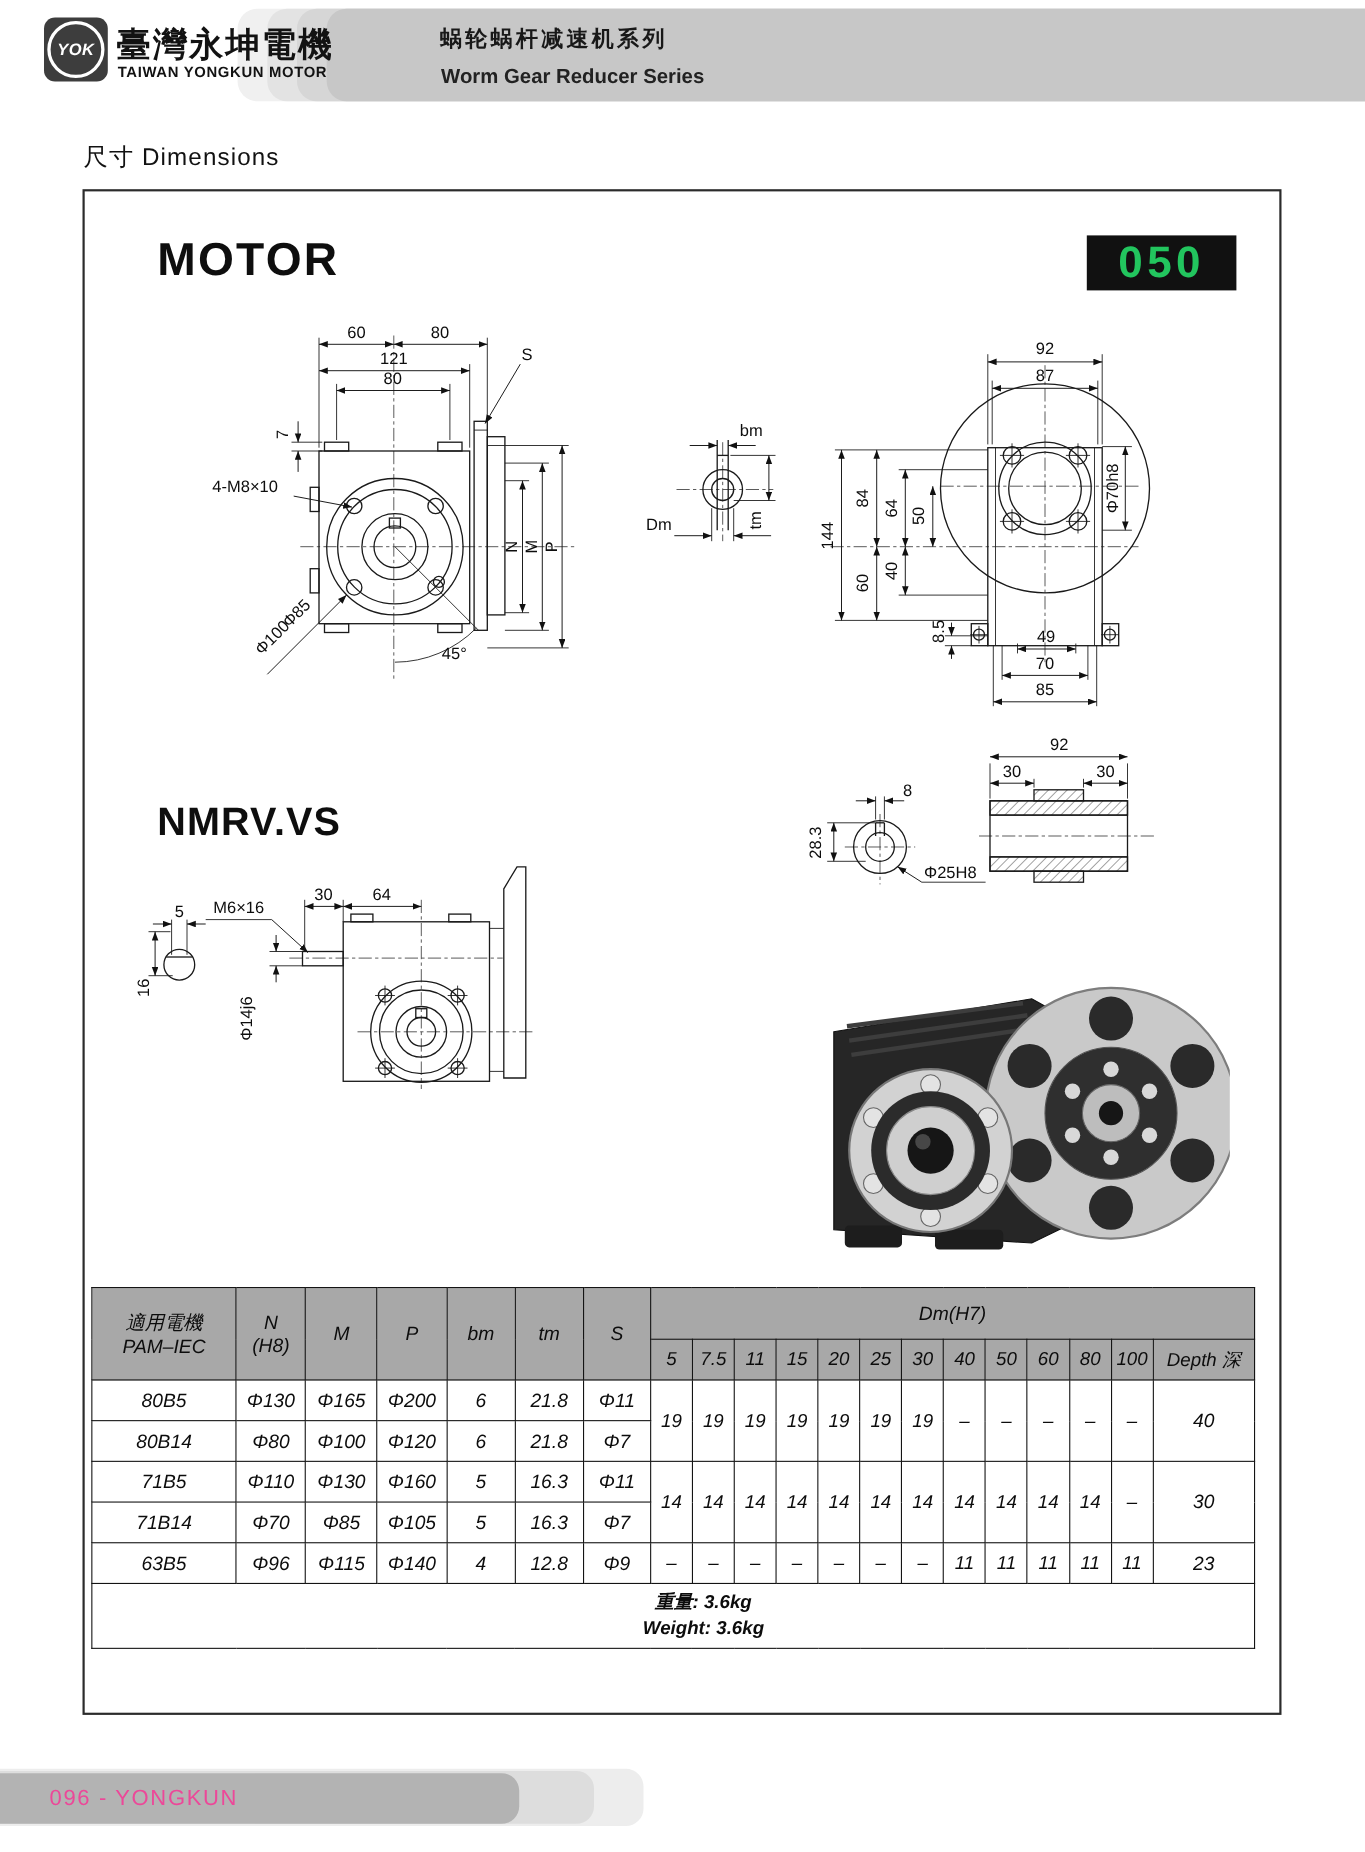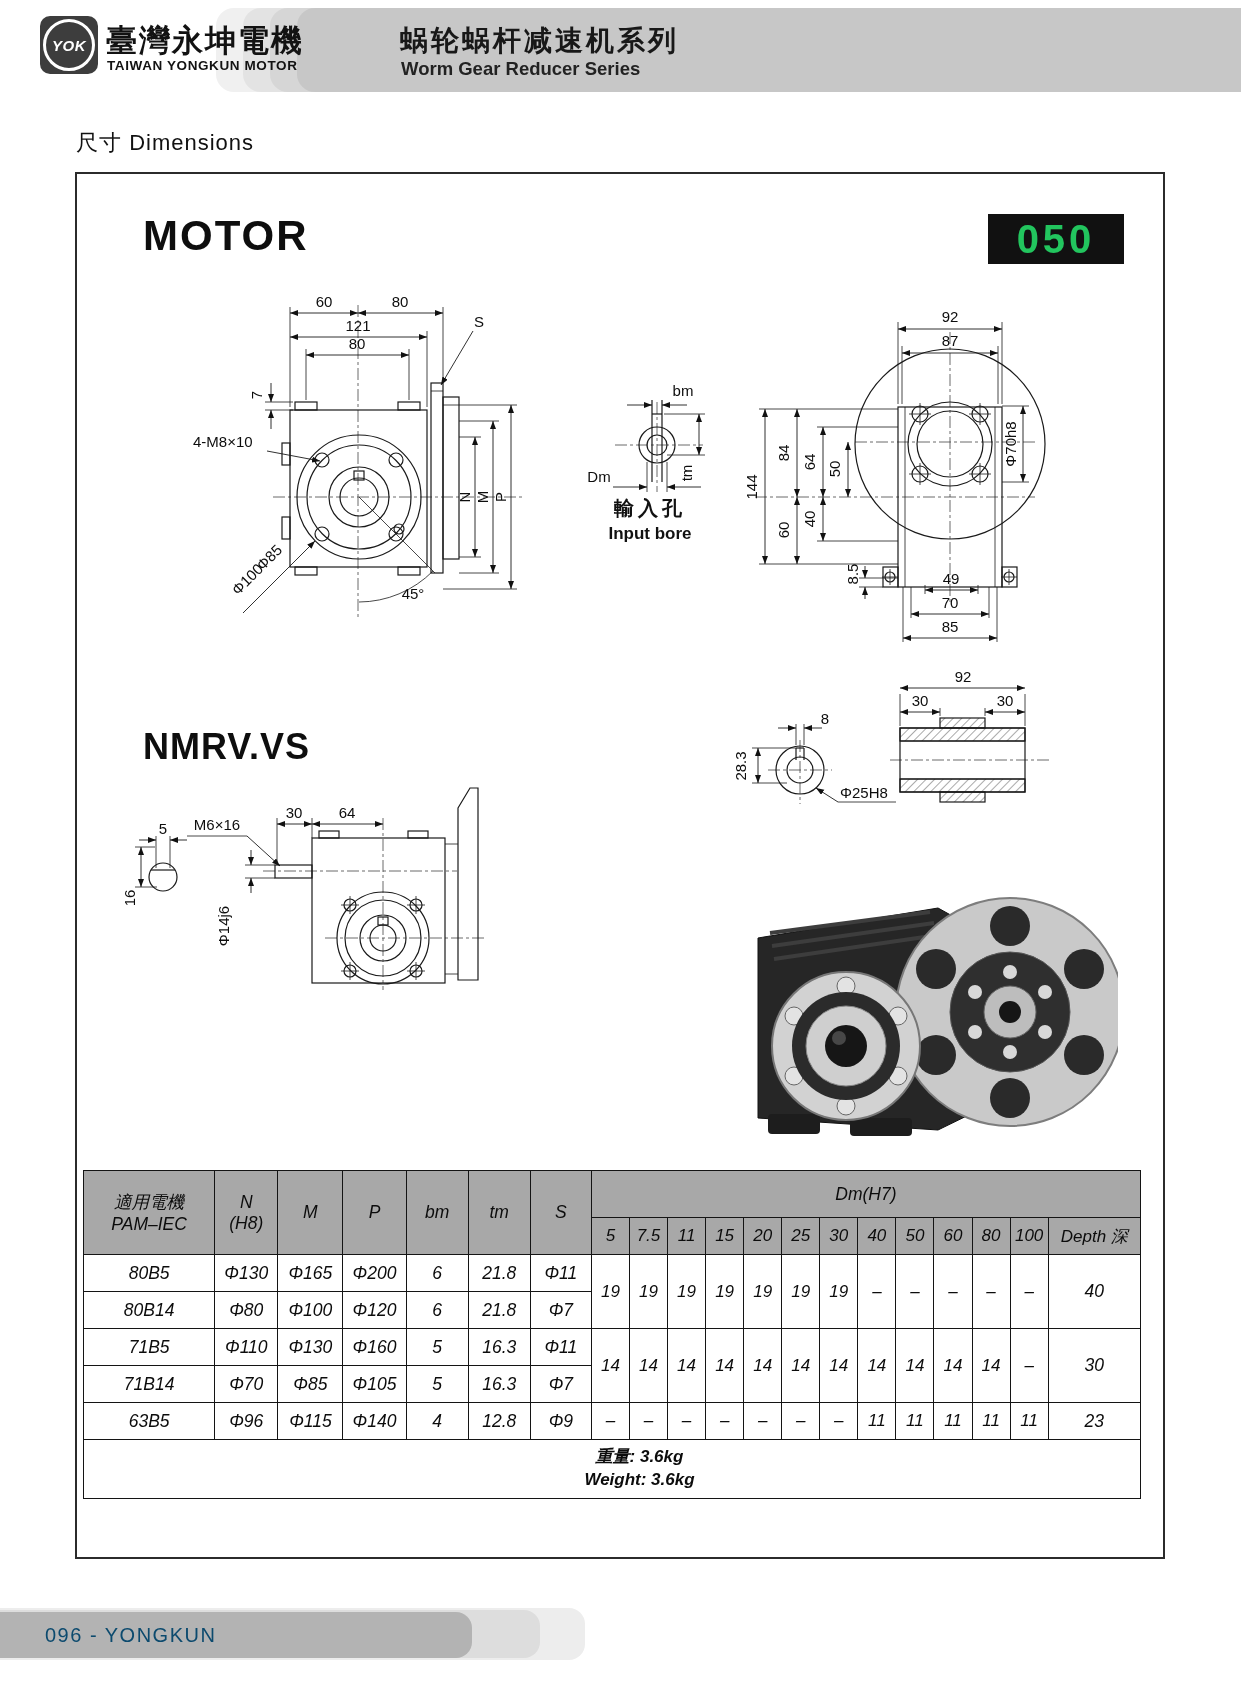--- a/index.html
+++ b/index.html
@@ -12,21 +12,21 @@
   .logo-ring{width:46px;height:46px;border-radius:50%;border:3px solid #fff;display:flex;
              align-items:center;justify-content:center;}
   .logo-ring span{color:#fff;font-weight:bold;font-style:italic;font-size:15px;letter-spacing:.5px;}
   .brand-cn{position:absolute;left:106px;top:20px;font-size:31px;font-weight:bold;letter-spacing:2px;color:#121212;}
   .brand-en{position:absolute;left:107px;top:58px;font-size:13.5px;font-weight:bold;letter-spacing:.6px;color:#121212;}
   .series-layer{position:absolute;top:8px;height:84px;right:0;border-radius:18px 0 0 18px;}
   .sl1{left:216px;background:#f0f0f0;}
   .sl2{left:243px;background:#e3e3e3;}
   .sl3{left:270px;background:#d6d6d6;}
   .sl4{left:297px;background:#c7c7c7;}
-  .series-cn{position:absolute;left:400px;top:22px;font-size:28px;font-weight:bold;letter-spacing:3px;color:#181818;}
+  .series-cn{position:absolute;left:400px;top:22px;font-size:20px;font-weight:bold;letter-spacing:3px;color:#181818;}
   .series-en{position:absolute;left:401px;top:58px;font-size:18.5px;font-weight:bold;color:#222;}
 
   .section-title{position:absolute;left:76px;top:128px;font-size:22px;color:#111;letter-spacing:1px;}
 
   
   .main-box{position:absolute;left:75px;top:172px;width:1086px;height:1383px;border:2px solid #2b2b2b;}
   .nmrv-title{position:absolute;left:143px;top:212px;font-size:42px;font-weight:600;letter-spacing:2px;color:#0e0e0e;}
   .vs-title{position:absolute;left:143px;top:726px;font-size:36px;font-weight:600;letter-spacing:1px;color:#0e0e0e;}
   .badge050{position:absolute;left:988px;top:214px;width:136px;height:50px;background:#111;color:#22c55e;
             font-size:40px;font-weight:bold;letter-spacing:4px;display:flex;align-items:center;justify-content:center;}
@@ -56,21 +56,21 @@
   .spec-table tr.h2 th{height:36px;font-size:17px;}
   .spec-table tbody tr{height:37px;}
   .spec-table td.dmv{font-size:17px;}
   .weight-row td{height:58px;text-align:center;padding-left:55px;font-weight:bold;font-size:17px;line-height:1.35;}
 
   
   .foot-layer{position:absolute;border-radius:0 16px 16px 0;}
   .fl1{left:0;top:1608px;width:585px;height:52px;background:#ededed;}
   .fl2{left:0;top:1610px;width:540px;height:48px;background:#dddddd;}
   .fl3{left:0;top:1612px;width:472px;height:46px;background:#b3b3b3;}
-  .foot-text{position:absolute;left:45px;top:1612px;height:46px;line-height:46px;color:#0c4a6e;
+  .foot-text{position:absolute;left:45px;top:1612px;height:46px;line-height:46px;color:#ec4899;
              font-size:20px;letter-spacing:1.5px;}
 </style>
 </head>
 <body>
 
 <div id="page">
 
   <svg width="0" height="0" style="position:absolute">
     <defs>
       <marker id="arw" markerWidth="9" markerHeight="7" refX="8" refY="3" orient="auto-start-reverse" markerUnits="userSpaceOnUse">
@@ -203,24 +203,20 @@
       <line class="thin" x1="109" y1="62" x2="150" y2="62"></line>
         <line class="thin" x1="112" y1="103" x2="150" y2="103"></line>
       <line class="dim" x1="144" y1="62" x2="144" y2="103" marker-start="url(#arw)" marker-end="url(#arw)"></line>
     </g>
     <g>
       <text x="128" y="44">bm</text>
       <text x="44" y="130">Dm</text>
       <text transform="rotate(-90 137 121)" x="137" y="121">tm</text>
     </g>
   </svg>
-  <div class="caption" style="left:552px;top:495px;width:196px">
-    <div class="cn">輸入孔</div>
-    <div class="en">Input bore</div>
-  </div>
 
   <svg class="draw" style="left:735px;top:272px" width="300" height="385" viewBox="0 0 300 385">
     <g>
       <line class="cl" x1="215" y1="60" x2="215" y2="330"></line>
       <line class="cl" x1="120" y1="170" x2="300" y2="170"></line>
       <line class="cl" x1="20" y1="225" x2="300" y2="225"></line>
     </g>
     <g>
       <circle cx="215" cy="172" r="95"></circle>
       <rect x="163" y="135" width="104" height="180"></rect>

